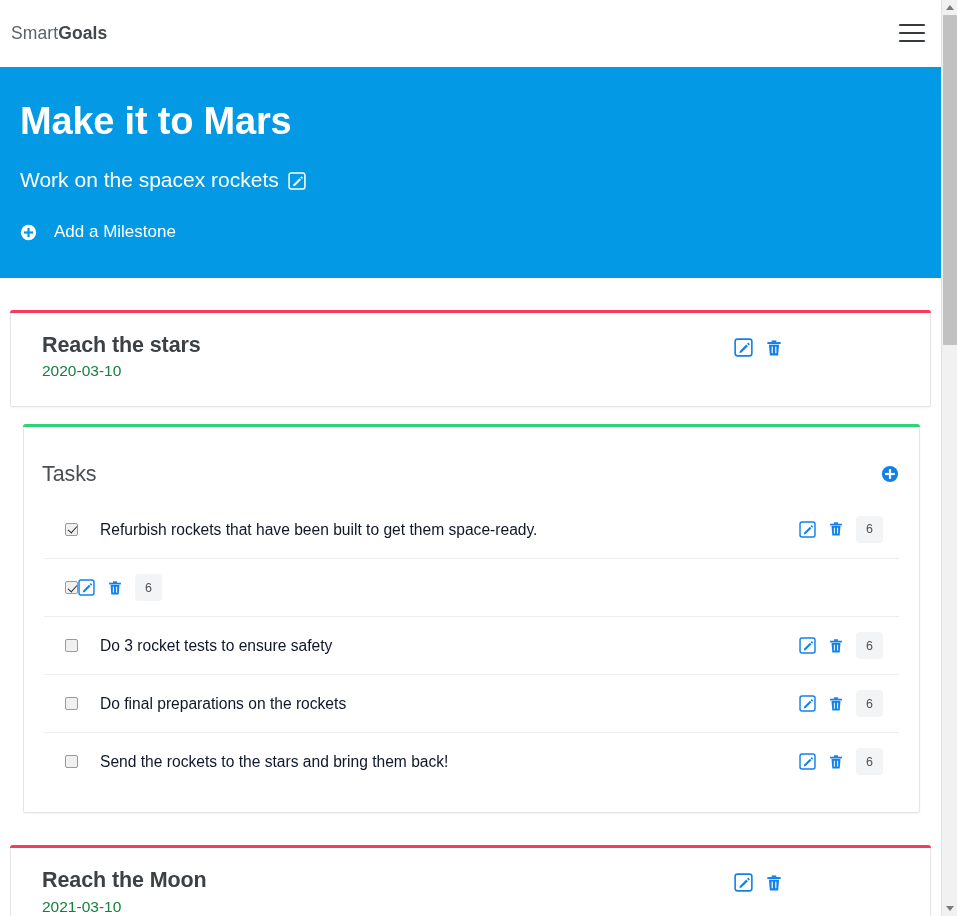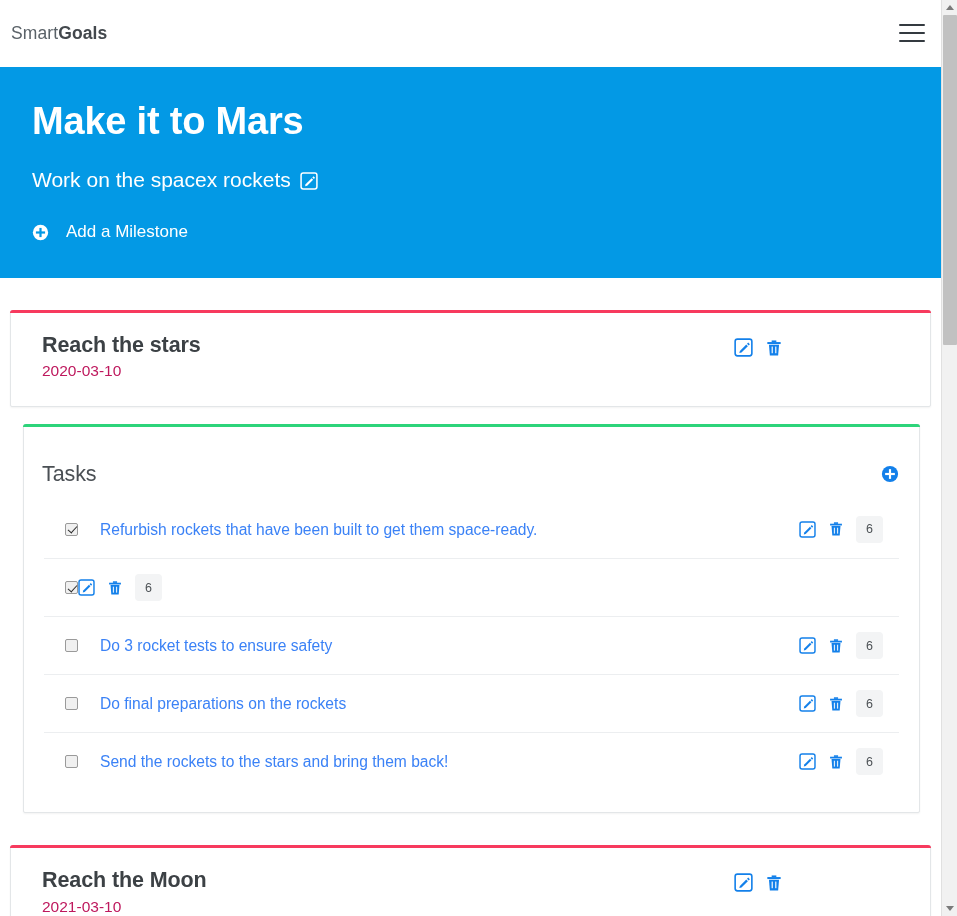--- a/index.html
+++ b/index.html
@@ -61,21 +61,21 @@
     display: block;
     height: 2px;
     background: #343a40;
     border-radius: 1px;
   }
 
   
   .hero {
     background: #0399E5;
     height: 211px;
-    padding: 35px 0 0 32px;
+    padding: 35px 0 0 20px;
     color: #ffffff;
   }
   .hero-title {
     font-size: 38px;
     font-weight: bold;
     line-height: 1.05;
     letter-spacing: -0.2px;
     color: #ffffff;
   }
   .hero-sub {
@@ -133,21 +133,21 @@
   .milestone-title {
     font-size: 21.5px;
     font-weight: bold;
     color: #3c4145;
     line-height: 1.22;
     letter-spacing: -0.1px;
   }
   .milestone-date {
     margin-top: 3px;
     font-size: 15.5px;
-    color: #be185d;
+    color: #15803d;
     line-height: 1.3;
   }
   .milestone-actions {
     display: flex;
     align-items: center;
     gap: 12px;
     padding-top: 6px;
     padding-right: 131px;
   }
 
@@ -198,21 +198,21 @@
     left: 3.5px; top: 0.5px;
     width: 4px; height: 8px;
     border: solid #2c2c2c;
     border-width: 0 1.6px 1.6px 0;
     transform: rotate(42deg);
   }
 
   .task-label {
     margin-left: 22px;
     font-size: 15.6px;
-    color: #3b82f6;
+    color: #0f172a;
     cursor: pointer;
     flex: 1 1 auto;
     line-height: 1.35;
   }
 
   .task-actions {
     display: flex;
     align-items: center;
     gap: 12px;
     flex: 0 0 auto;

